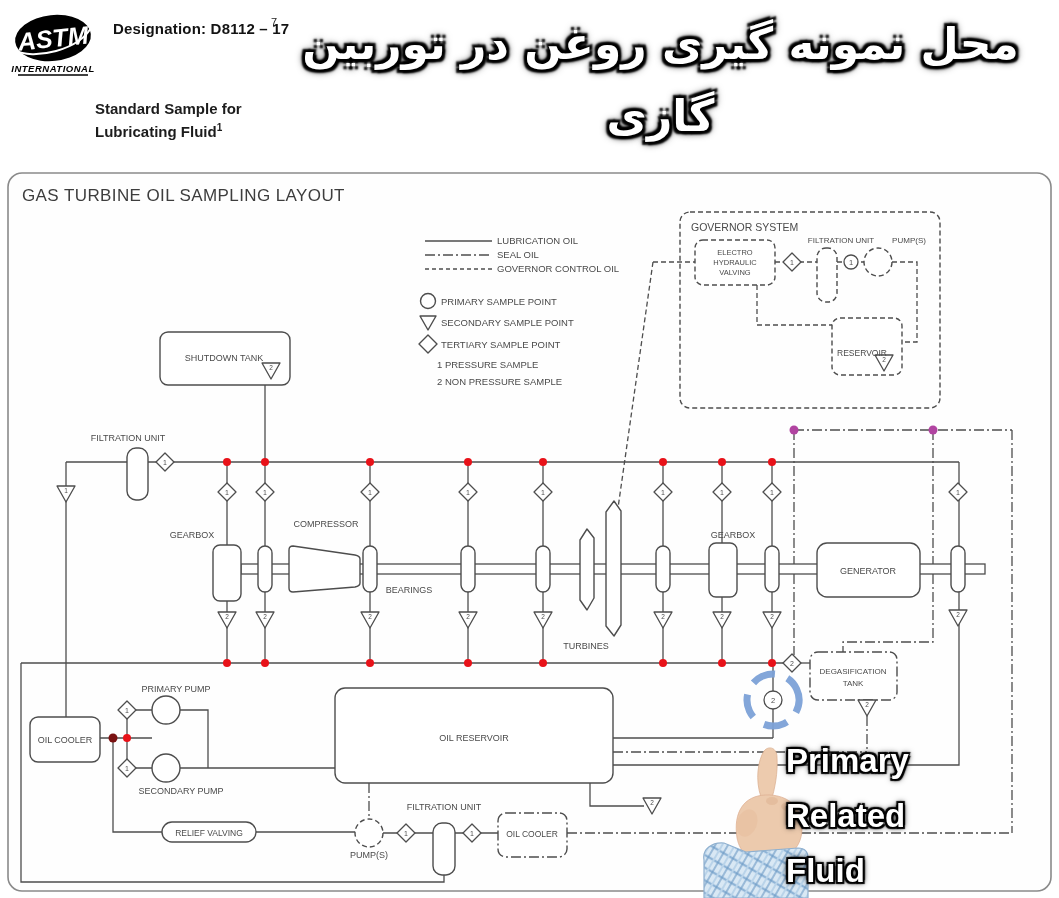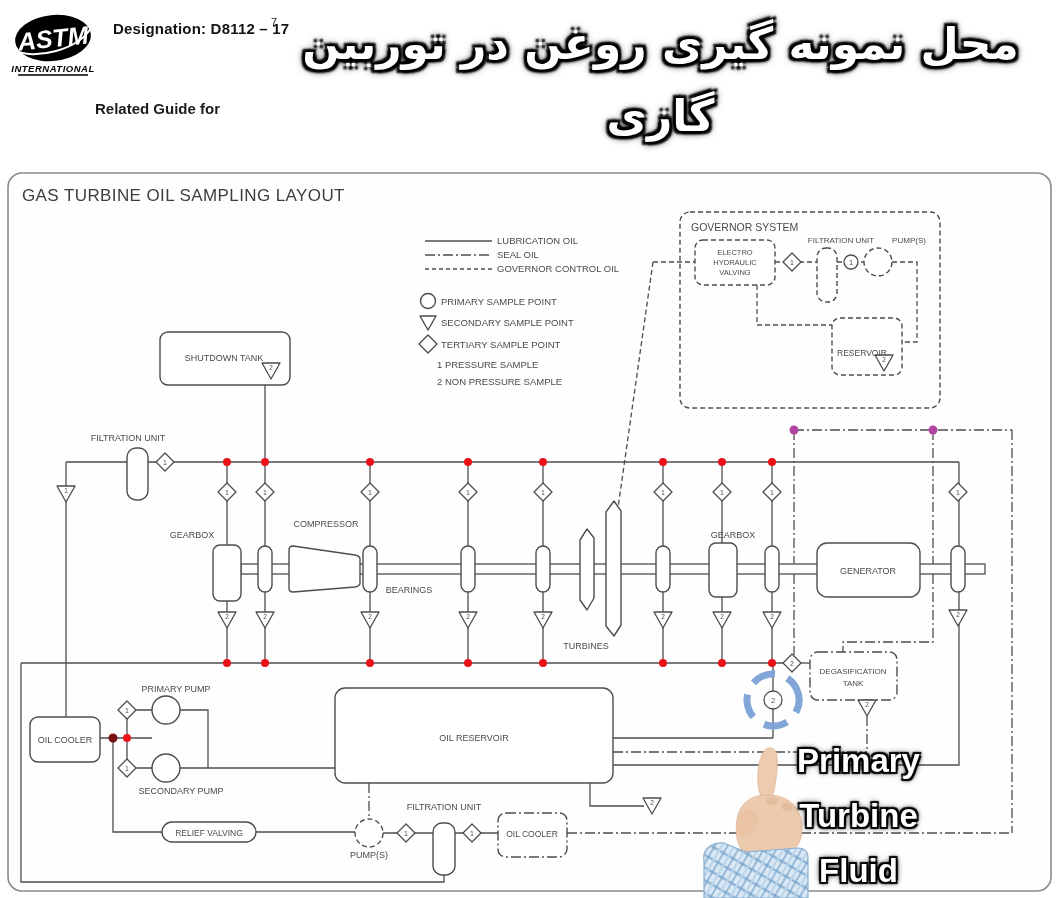--- a/index.html
+++ b/index.html
@@ -7,21 +7,21 @@
        font-family:"Liberation Sans",sans-serif;}
   .abs{position:absolute;}
   #designation{left:113px;top:20px;font-size:15px;font-weight:bold;color:#131313;letter-spacing:.2px;}
   #footnote7{left:271px;top:16px;font-size:11px;color:#222;}
   #persian-title{right:6px;top:8px;width:785px;text-align:center;direction:rtl;
     font-family:"DejaVu Sans","Liberation Sans",sans-serif;
     font-size:44px;font-weight:bold;color:#ffffff;line-height:72px;
     text-shadow:-3px -3px 2px #000,3px -3px 2px #000,-3px 3px 2px #000,3px 3px 2px #000,
       0 0 6px #000,0 0 10px #000;}
   #title-block{left:95px;top:99px;font-size:15px;font-weight:bold;color:#1c1c1c;line-height:19px;}
-  #caption{left:786px;top:733px;width:145px;text-align:center;
+  #caption{left:786px;top:733px;width:145px;text-align:left;
     font-size:33px;font-weight:bold;color:#fff;line-height:55px;
     text-shadow:-2px -2px 1px #000,2px -2px 1px #000,-2px 2px 1px #000,2px 2px 1px #000,0 0 7px #000,0 0 4px #000;}
   sup{font-size:10px;}
   svg text{font-family:"Liberation Sans",sans-serif;}
 </style>
 </head>
 <body>
 
 <div class="abs" id="astm-logo" style="left:8px;top:10px;width:90px;height:70px;">
   <svg width="90" height="70" viewBox="0 0 90 70">
@@ -33,21 +33,22 @@
     <text x="45" y="62" font-size="9.5" font-style="italic" font-weight="bold" fill="#000" text-anchor="middle" letter-spacing="0.5">INTERNATIONAL</text>
     <line x1="10" y1="65" x2="80" y2="65" stroke="#000" stroke-width="1.5"></line>
   </svg>
 </div>
 
 <div class="abs" id="designation">Designation: D8112 – 17</div>
 <div class="abs" id="footnote7">7</div>
 <div class="abs" id="persian-title">محل نمونه گیری روغن در توربین گازی</div>
 
 <div class="abs" id="title-block">
-  <div>Related Guide for</div>
+  <div>Standard Sample for</div>
+  <div><span>Lubricating Fluid</span><sup>1</sup></div>
 </div>
 
 <svg class="abs" style="left:0;top:0;" width="1059" height="898" viewBox="0 0 1059 898">
   <defs>
     <pattern id="plaid" width="11" height="11" patternUnits="userSpaceOnUse" patternTransform="rotate(30)">
       <rect width="11" height="11" fill="#d9e8f4"></rect>
       <line x1="0" y1="3" x2="11" y2="3" stroke="#8fb4d6" stroke-width="2.4"></line>
       <line x1="3" y1="0" x2="3" y2="11" stroke="#b9d3e9" stroke-width="2"></line>
       <line x1="8" y1="0" x2="8" y2="11" stroke="#6f9cc6" stroke-width="1.2"></line>
     </pattern>
@@ -285,15 +286,15 @@
     <path d="M737,838 C733,812 744,796 765,795 C787,794 801,806 802,826 C803,846 790,860 768,861 C750,862 740,853 737,838 Z" fill="#eccaad" stroke="#ddae90" stroke-width="0.7"></path>
     <ellipse cx="747" cy="823" rx="10" ry="14" transform="rotate(20 747 823)" fill="#e9c3a4"></ellipse>
     <ellipse cx="772" cy="801" rx="6" ry="4" fill="#dfb292" opacity="0.55"></ellipse>
     <ellipse cx="787" cy="807" rx="6" ry="4" transform="rotate(15 787 807)" fill="#dfb292" opacity="0.55"></ellipse>
     <path d="M704,860 C702,849 712,842 724,843 L746,852 L798,848 C805,848 808,852 808,858 L808,898 L704,898 Z" fill="url(#plaid)" stroke="#8fb0cf" stroke-width="1.2"></path>
   </g>
 </svg>
 
 <div class="abs" id="caption">
   <div>Primary</div>
-  <div>Turbine</div>
+  <div>Related</div>
   <div>Fluid</div>
 </div>
 
 </body></html>

